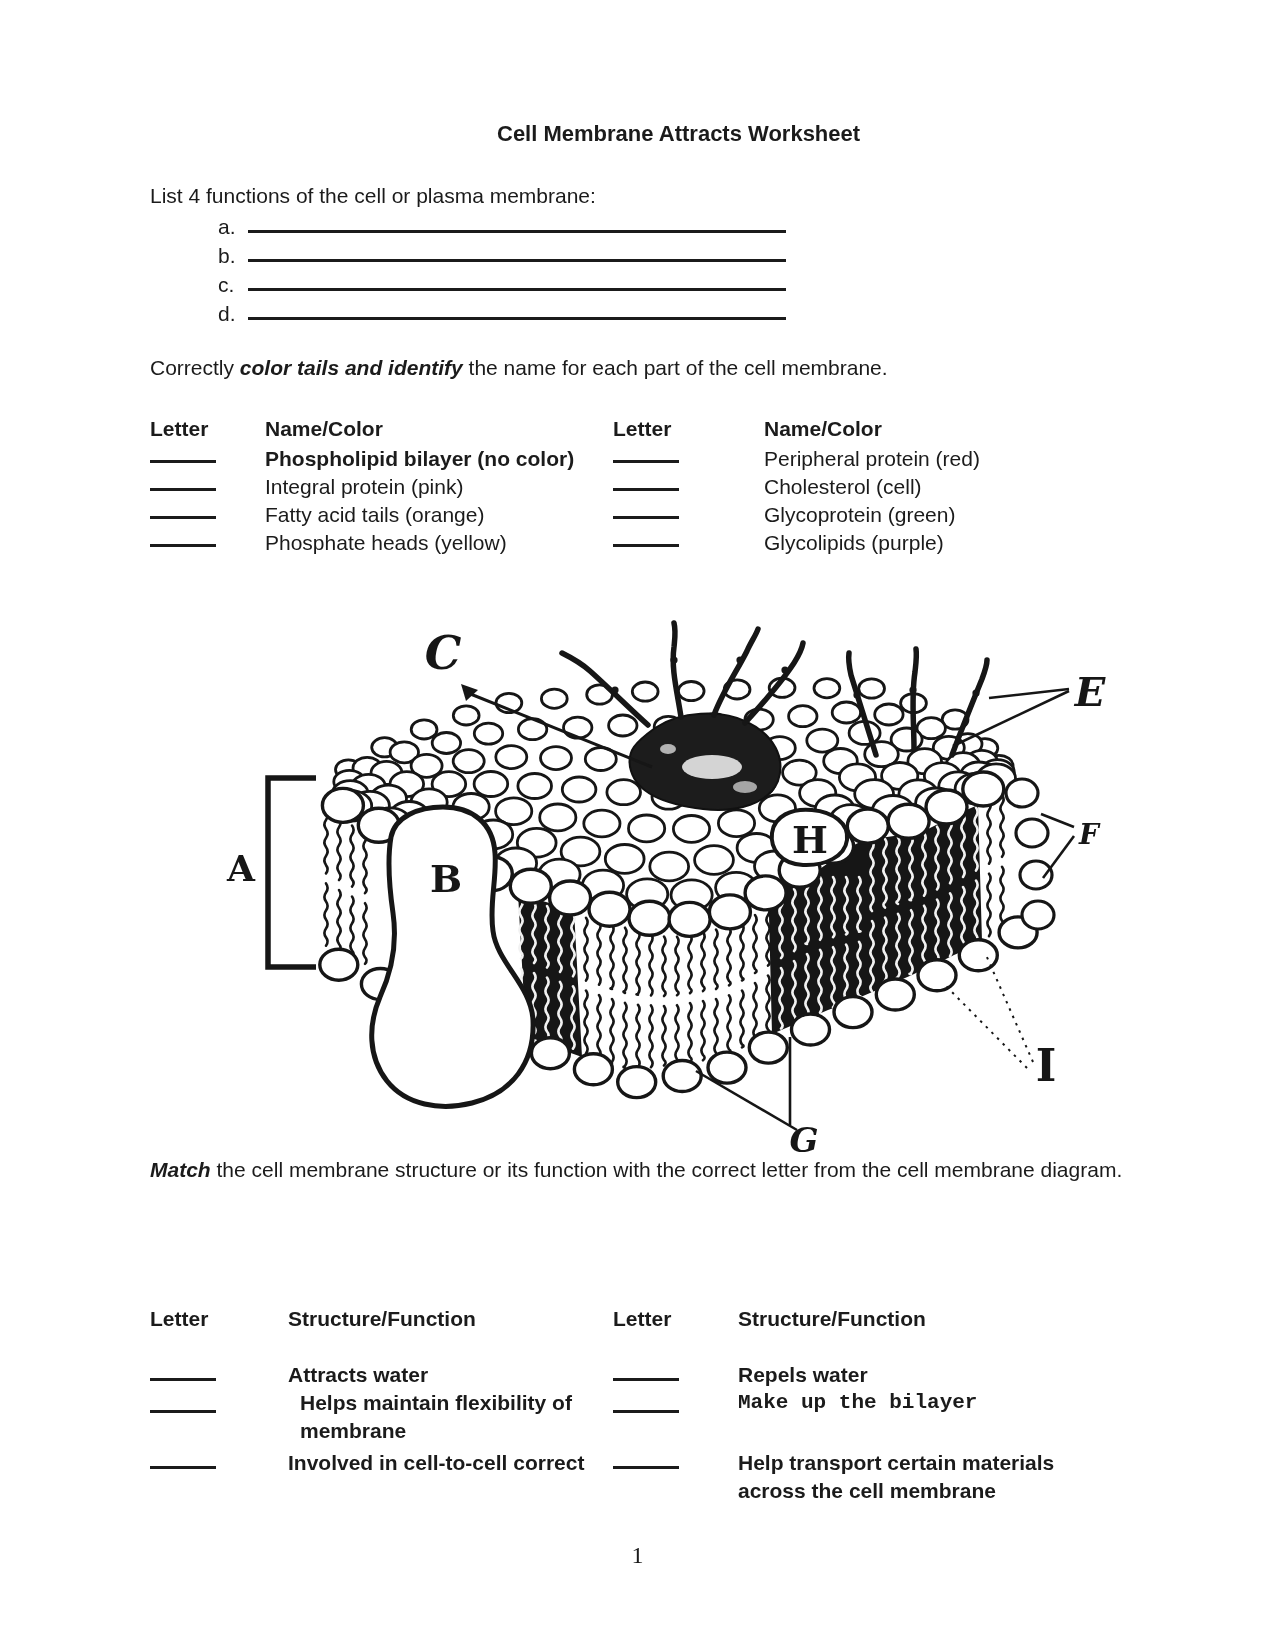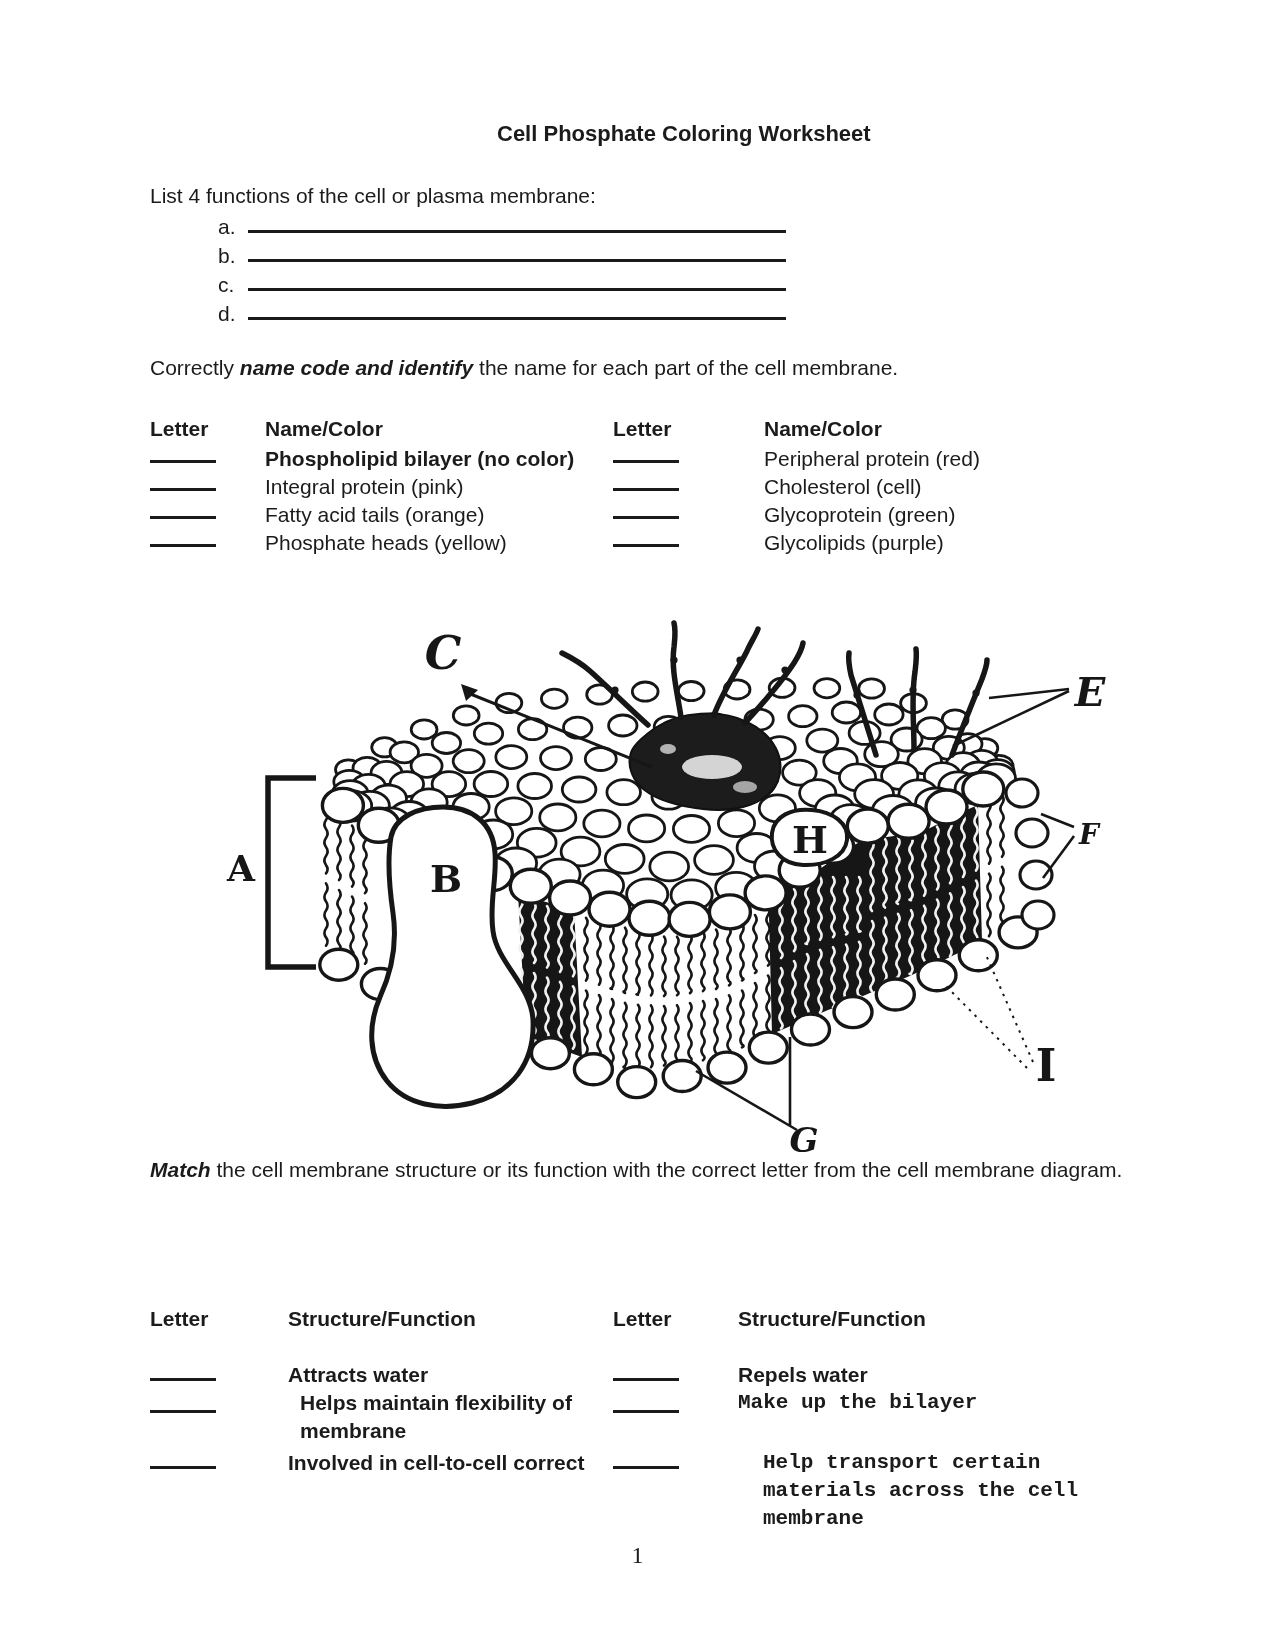--- a/index.html
+++ b/index.html
@@ -17,34 +17,34 @@
   .blank{position:absolute;height:3px;background:#1b1b1b;width:66px;}
   .pagenum{font-family:"Liberation Serif",serif;font-size:24px;}
   #diagram-wrap{position:absolute;left:200px;top:565px;width:940px;height:600px;}
   #diagram-wrap svg{display:block;width:940px;height:600px;}
 </style>
 </head>
 <body>
 
 <div>
 
-  <div class="abs title" style="left:497px;top:121px;">Cell Phosphate Coloring Worksheet</div>
+  <div class="abs title" style="left:497px;top:121px;">Cell Membrane Attracts Worksheet</div>
 
   <div class="abs t" style="left:150px;top:182px;">List 4 functions of the cell or plasma membrane:</div>
 
   <div class="abs t" style="left:218px;top:213px;">a.</div>
   <div class="line" style="left:248px;top:230px;width:538px;"></div>
   <div class="abs t" style="left:218px;top:242px;">b.</div>
   <div class="line" style="left:248px;top:259px;width:538px;"></div>
   <div class="abs t" style="left:218px;top:271px;">c.</div>
   <div class="line" style="left:248px;top:288px;width:538px;"></div>
   <div class="abs t" style="left:218px;top:300px;">d.</div>
   <div class="line" style="left:248px;top:317px;width:538px;"></div>
 
-  <div class="abs t" style="left:150px;top:354px;"><span>Correctly</span> <span class="bi">name code and identify</span> <span>the name for each part of the cell membrane.</span></div>
+  <div class="abs t" style="left:150px;top:354px;"><span>Correctly</span> <span class="bi">color tails and identify</span> <span>the name for each part of the cell membrane.</span></div>
 
   <div class="abs t b" style="left:150px;top:415px;">Letter</div>
   <div class="abs t b" style="left:265px;top:415px;">Name/Color</div>
   <div class="abs t b" style="left:613px;top:415px;">Letter</div>
   <div class="abs t b" style="left:764px;top:415px;">Name/Color</div>
 
   <div class="blank" style="left:150px;top:460px;"></div>
   <div class="abs t" style="left:265px;top:445px;font-weight:bold;">Phospholipid bilayer (no color)</div>
   <div class="blank" style="left:613px;top:460px;"></div>
   <div class="abs t" style="left:764px;top:445px;">Peripheral protein (red)</div>
@@ -358,17 +358,17 @@
   <div class="abs t b" style="left:738px;top:1361px;">Repels water</div>
 
   <div class="blank" style="left:150px;top:1410px;"></div>
   <div class="abs t b wrap" style="left:300px;top:1389px;width:305px;">Helps maintain flexibility of membrane</div>
   <div class="blank" style="left:613px;top:1410px;"></div>
   <div class="abs t b" style="left:738px;top:1389px;font-family:Liberation Mono, monospace;">Make up the bilayer</div>
 
   <div class="blank" style="left:150px;top:1466px;"></div>
   <div class="abs t b" style="left:288px;top:1449px;">Involved in cell-to-cell correct</div>
   <div class="blank" style="left:613px;top:1466px;"></div>
-  <div class="abs t b wrap" style="left:763px;top:1449px;width:332px;font-family:Liberation Mono, monospace;">Help transport certain materials across the cell membrane</div>
+  <div class="abs t b wrap" style="left:738px;top:1449px;width:332px;">Help transport certain materials across the cell membrane</div>
 
   <div class="abs pagenum" style="left:0;top:1542px;width:1275px;text-align:center;">1</div>
 
 </div>
 
 </body></html>

